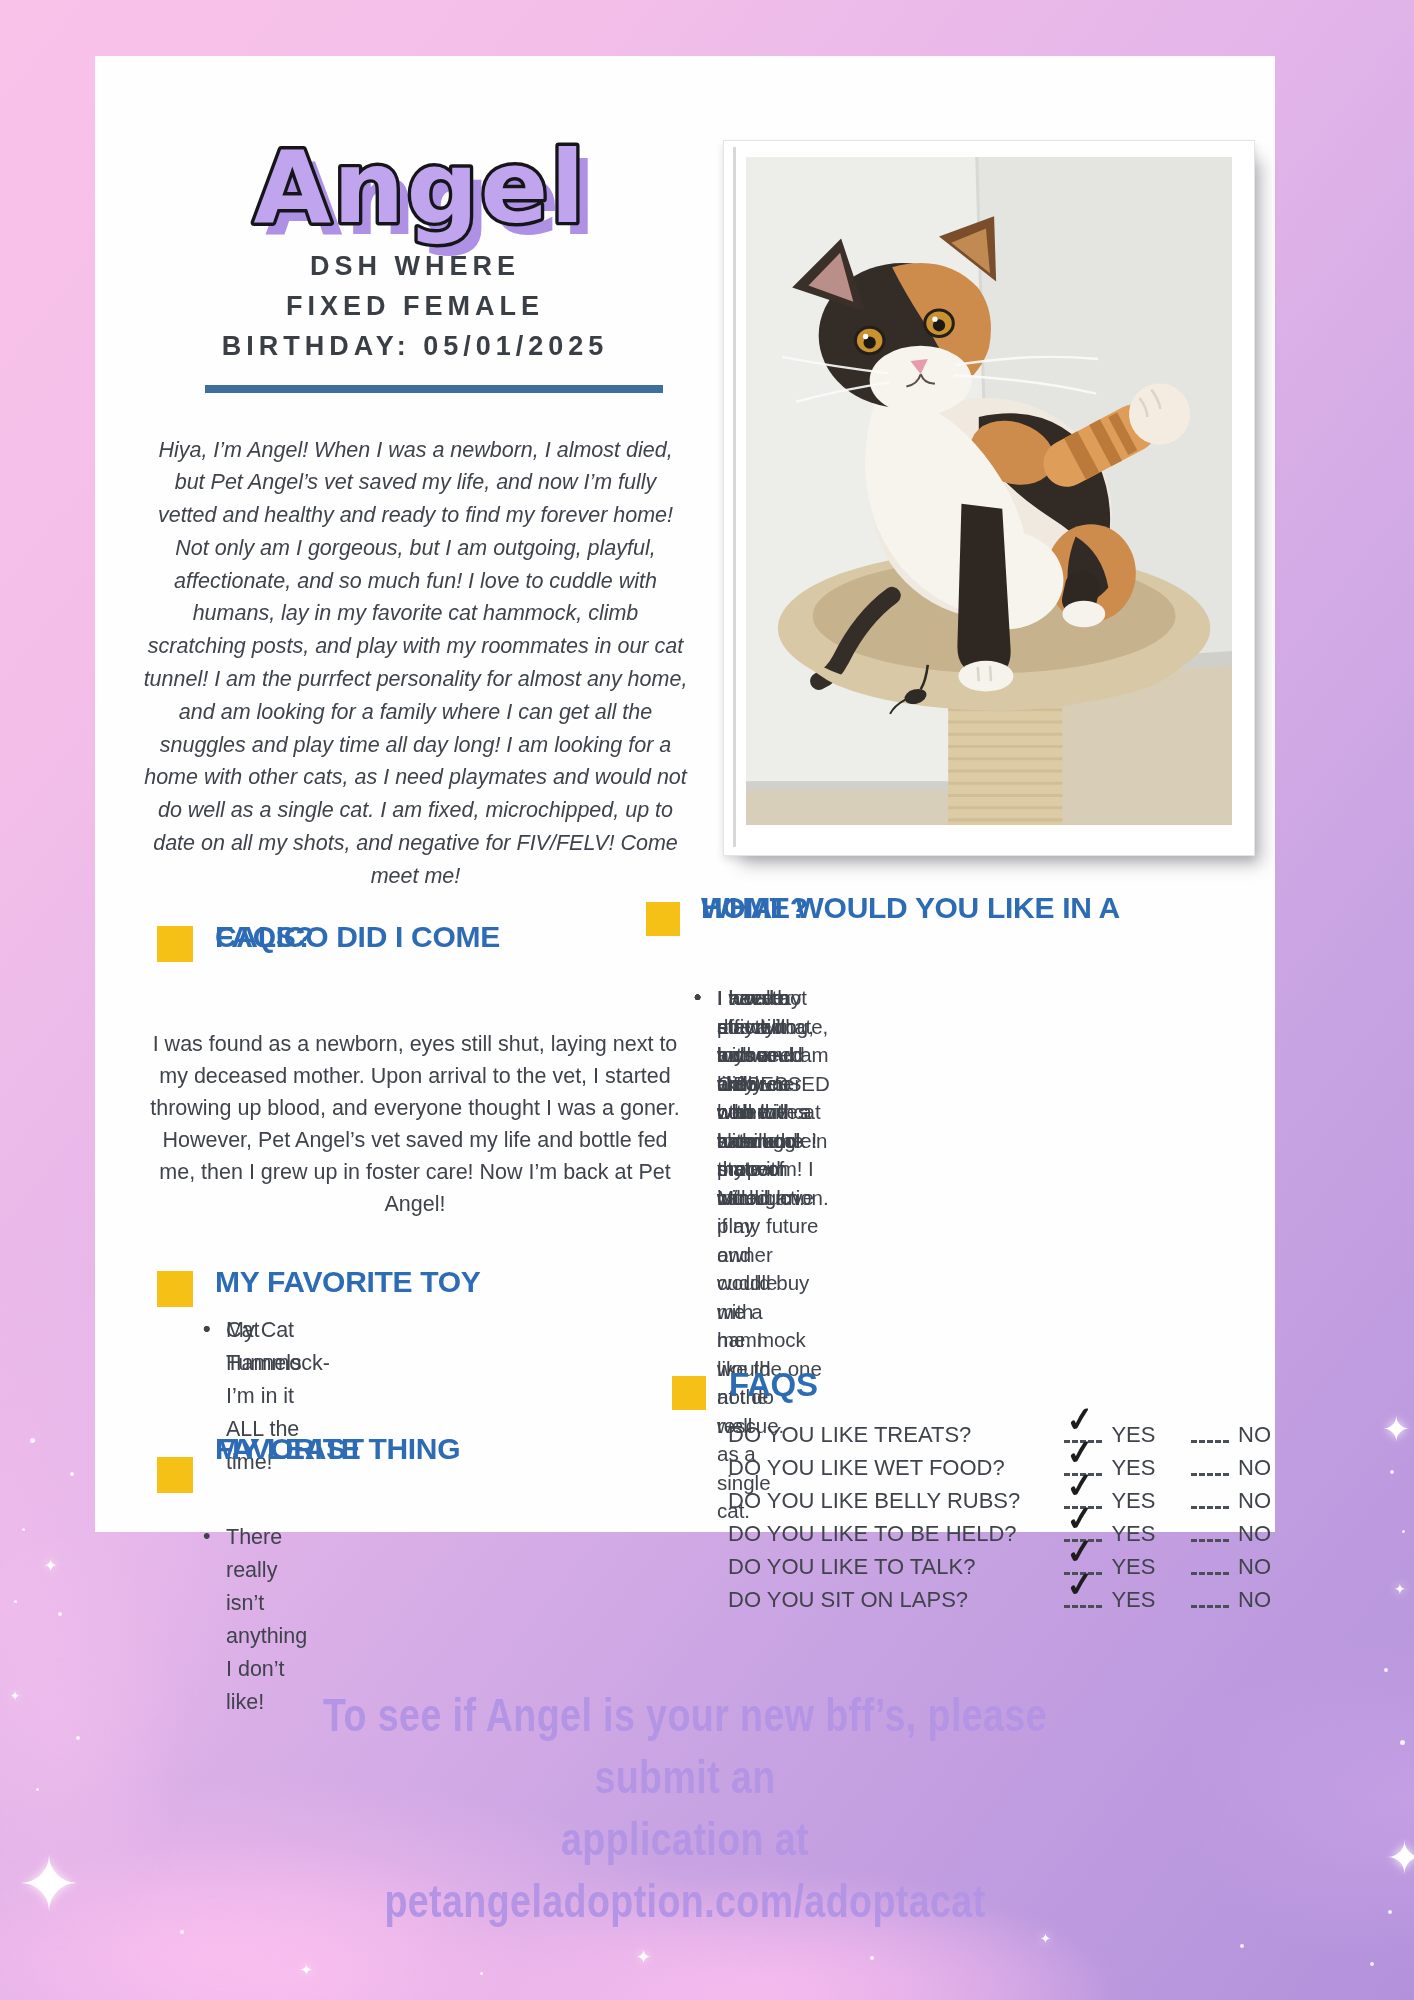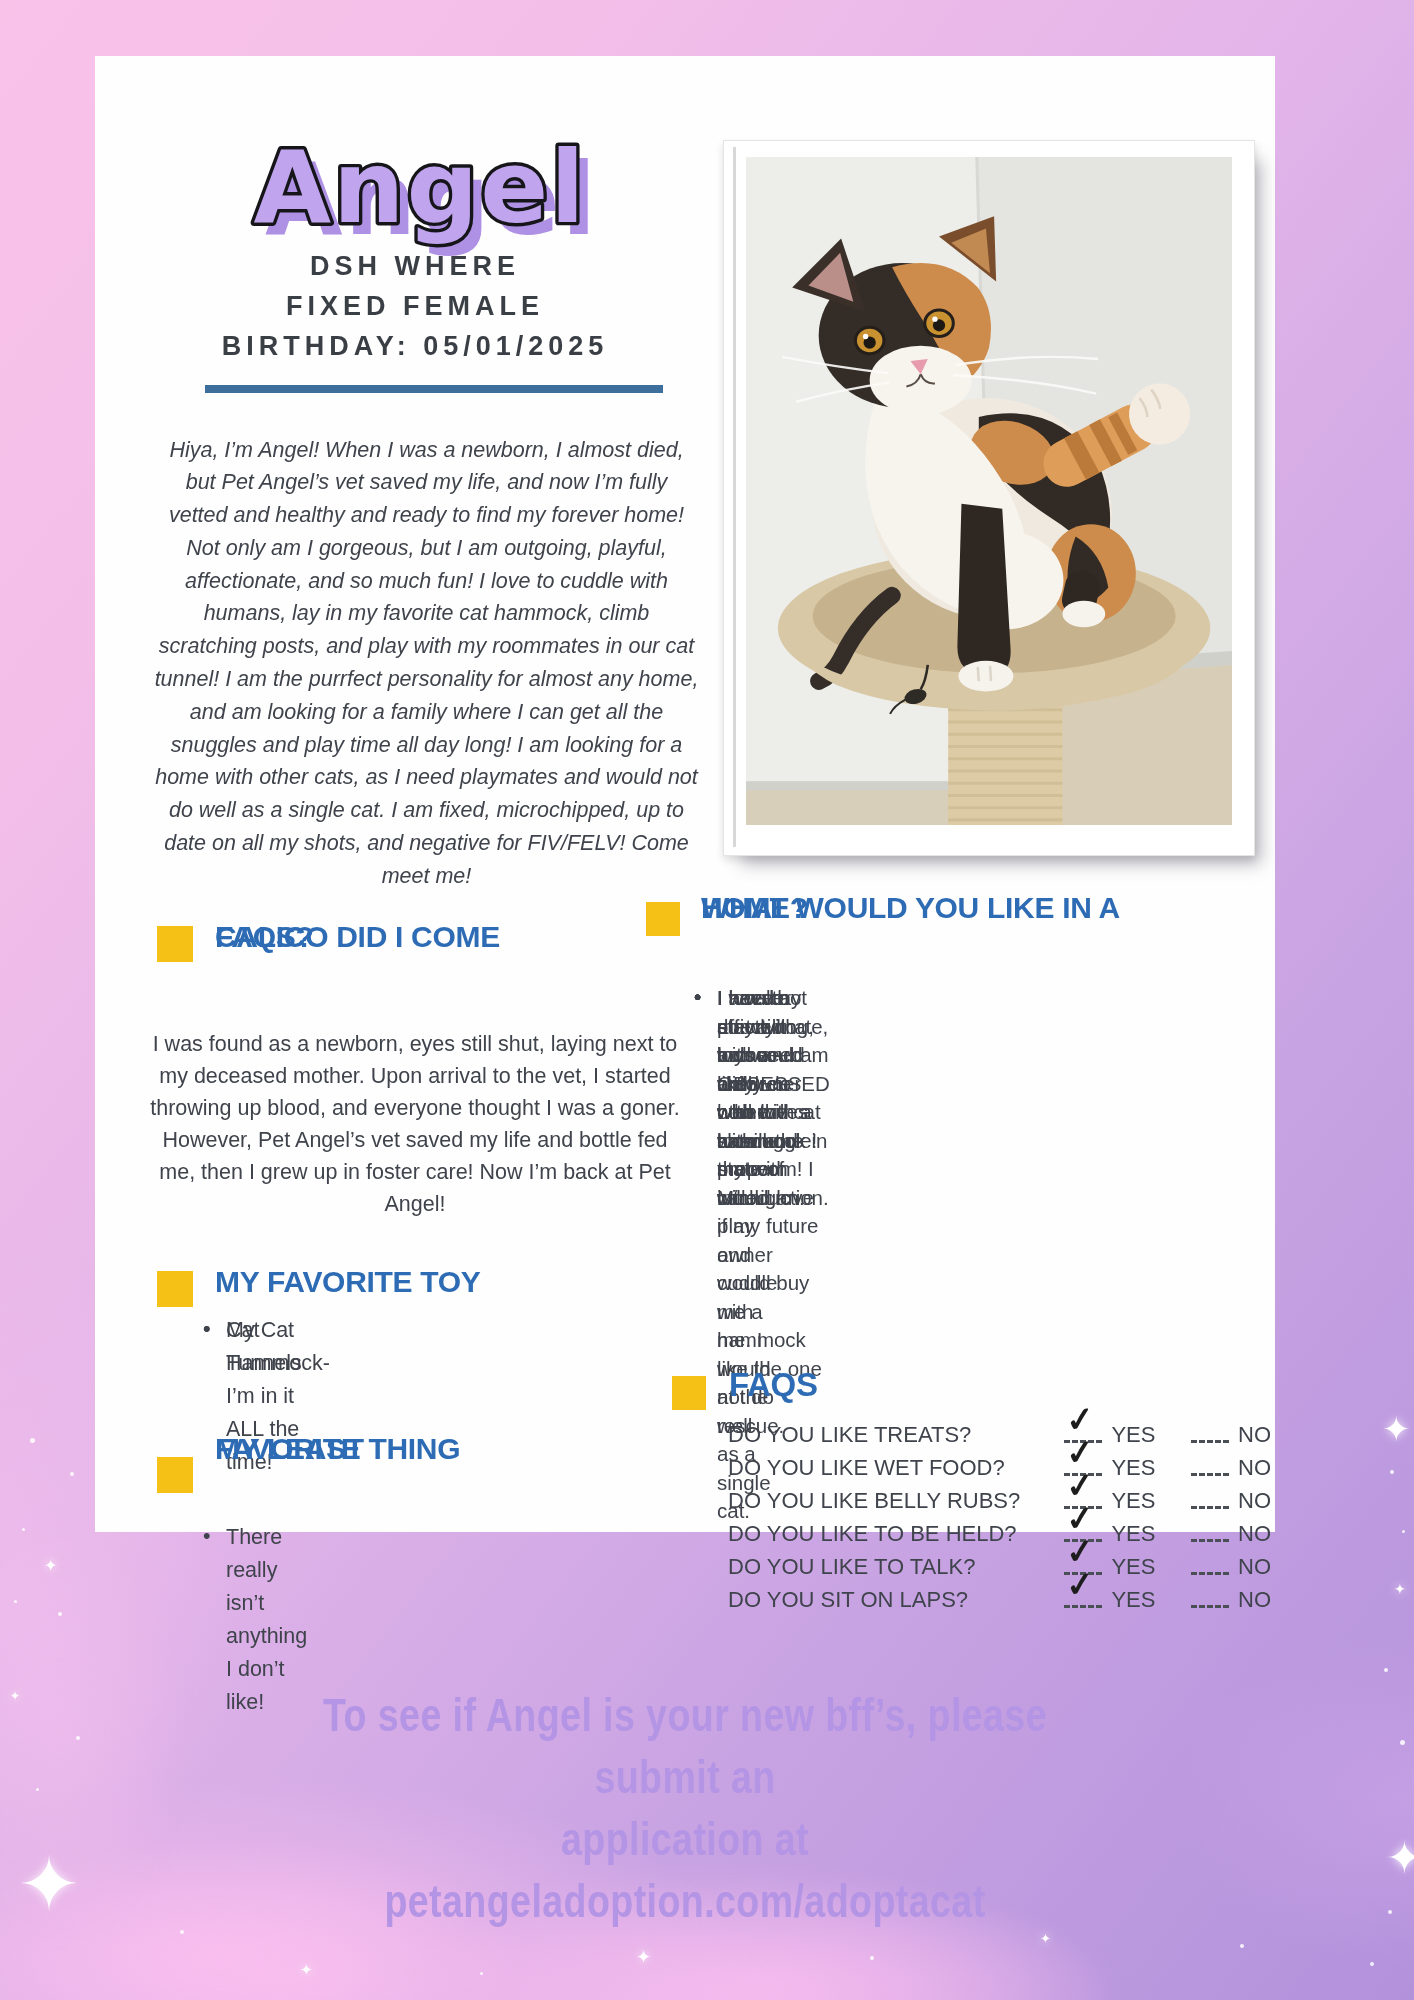--- a/index.html
+++ b/index.html
@@ -25,21 +25,21 @@
   }
   .card *{position:absolute;}
 
   
   .title-svg{left:105px;top:56px;width:440px;height:164px;}
   .subtitle{left:20px;top:190px;width:600px;text-align:center;
     font-size:27px;font-weight:bold;letter-spacing:5px;line-height:40px;color:#3A3E45;}
   .subtitle span{position:static;display:block;}
   .divider{left:110px;top:329px;width:458px;height:8px;background:#3D6E9C;}
 
-  .intro{left:59px;top:356px;width:545px;font-style:italic;font-size:21.5px;
+  .intro{left:48px;top:356px;width:545px;font-style:italic;font-size:21.5px;
     line-height:32.8px;text-align:center;color:#3F434B;}
 
   
   .sq{width:36px;height:36px;background:#F6C117;}
   h2{margin:0;font-size:30px;line-height:37px;font-weight:bold;color:#2D6CB4;letter-spacing:-.3px;}
   h2 span{position:static;display:block;}
   .body-text{font-size:21.5px;line-height:32px;text-align:center;color:#3F434B;}
   ul{margin:0;padding:0;list-style:none;color:#3F434B;}
   ul li{position:static;display:block;padding-left:26px;position:relative;margin-bottom:5px;}
   ul li .marker{position:absolute;left:3px;top:-1px;}

